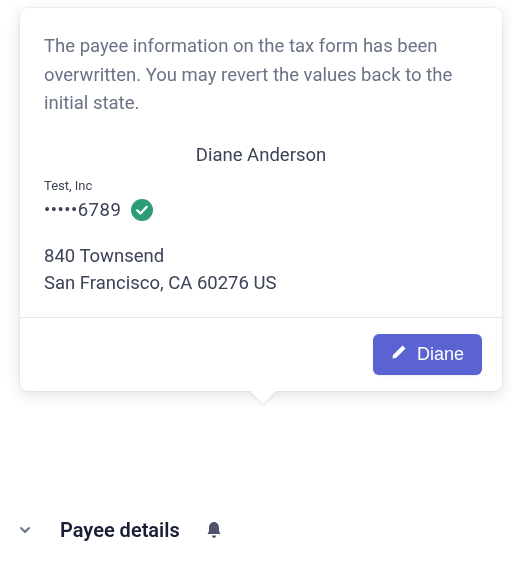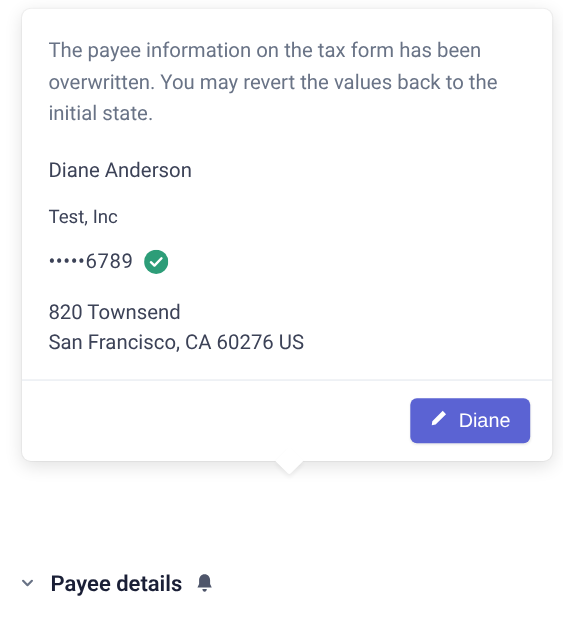--- a/index.html
+++ b/index.html
@@ -30,26 +30,27 @@
     .info-text {
       color: #697386;
       font-size: 18.5px;
       line-height: 1.55;
       margin-bottom: 26px;
     }
     .payee-name {
       color: #3c4257;
       font-size: 18.5px;
       font-weight: 400;
-      margin-bottom: 22px;
+      margin-bottom: 12px;
+      text-align: center;
     }
     .company-name {
       color: #3c4257;
-      font-size: 17px;
-      margin-bottom: 19px;
+      font-size: 13px;
+      margin-bottom: 6px;
     }
     .taxid-row {
       display: flex;
       gap: 10px;
       margin-bottom: 22px;
     }
     .taxid-masked {
       color: #3c4257;
       font-size: 18.5px;
       letter-spacing: 0.5px;
@@ -101,21 +102,21 @@
       transform: rotate(45deg);
       box-shadow: 2px 2px 4px rgba(0,0,0,0.06);
       border-bottom-right-radius: 2px;
     }
     .section-header {
       position: absolute;
       bottom: 24px;
       left: 18px;
       display: flex;
       align-items: center;
-      gap: 14px;
+      gap: 28px;
     }
     .chevron {
       color: #697386;
       display: inline-flex;
       align-items: center;
     }
     .section-title {
       font-size: 20px;
       font-weight: 600;
       color: #1a1f36;
@@ -138,21 +139,21 @@
     <div class="taxid-row">
       <span class="taxid-masked">•••••6789</span>
       <span class="verified-icon">
         <svg width="22" height="22" viewBox="0 0 22 22">
           <circle cx="11" cy="11" r="11" fill="#2d9d78"></circle>
           <path d="M6.2 11.4 L9.4 14.4 L15.8 7.8" stroke="#ffffff" stroke-width="2.2" fill="none" stroke-linecap="round" stroke-linejoin="round"></path>
         </svg>
       </span>
     </div>
     <div class="address">
-      <div>820 Townsend</div>
+      <div>840 Townsend</div>
       <div>San Francisco, CA 60276 US</div>
     </div>
   </div>
   <div class="popover-footer">
     <button class="revert-btn">
       <span>
         <svg width="16" height="16" viewBox="0 0 16 16" fill="#ffffff">
           <path d="M11.5 1.5 L14.5 4.5 L5 14 L1.5 14.5 L2 11 Z M10 3 L13 6"></path>
         </svg>
       </span>

